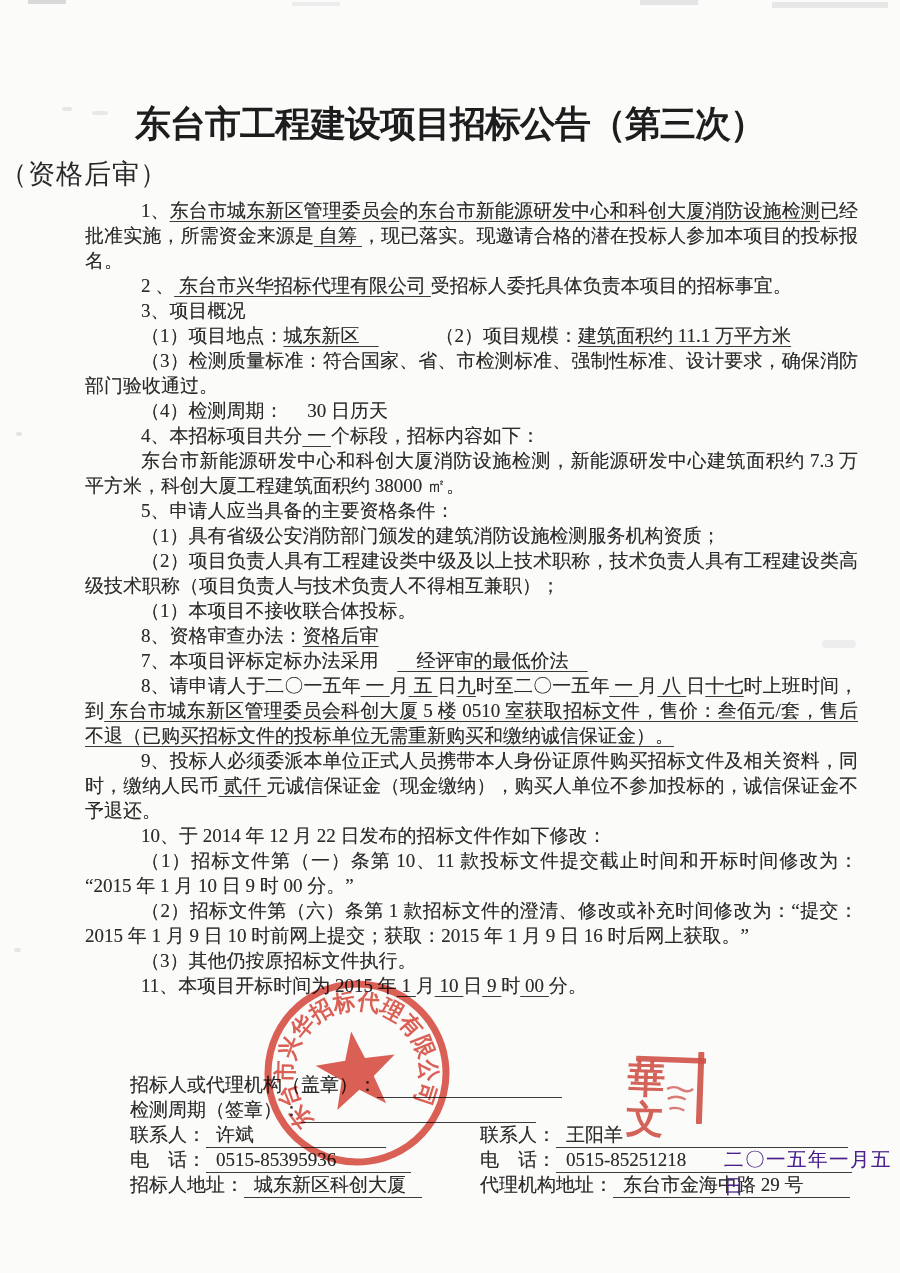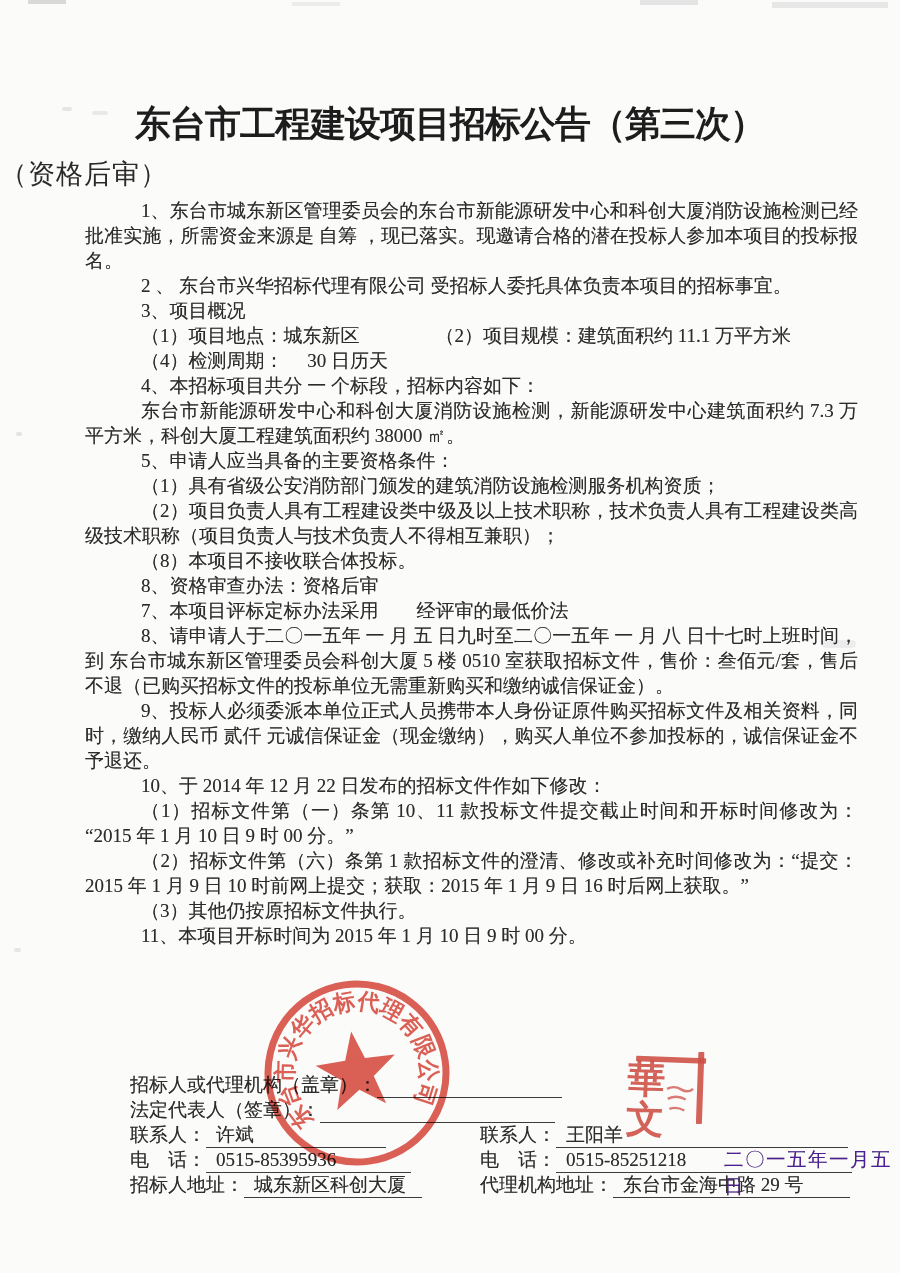--- a/index.html
+++ b/index.html
@@ -31,20 +31,21 @@
     position:absolute; top:156px; left:0; width:100%; text-align:left;
     font-size:27px; font-weight:400; color:#2b2929; margin:0; letter-spacing:1px;
   }
   .doc-body{
     position:absolute; left:85px; top:198px; width:773px;
     font-size:19px; line-height:25px; text-align:justify;
     text-shadow:0 0 .4px rgba(40,40,40,.45);
   }
   .doc-body p{margin:0; text-indent:56px; white-space:pre-wrap;}
   .u{
+    text-decoration:underline;
     text-underline-offset:4px;
     text-decoration-thickness:1.3px;
     text-decoration-color:#3a3a3a;
   }
   
   .f-col{position:absolute; font-size:19px; text-shadow:0 0 .4px rgba(40,40,40,.45);margin-top:48px;}
   .f-left{left:130px; top:1024px;}
   .f-right{left:480px; top:1074px;}
   .frow{height:25px; line-height:25px; white-space:nowrap;}
   .fill{
@@ -77,44 +78,45 @@
   <div class="smudge sm9"></div>
 
   <h1 class="title">东台市工程建设项目招标公告（第三次）</h1>
   <h2 class="subtitle">（资格后审）</h2>
 
   <div class="doc-body">
       <p><span>1、</span><span class="u">东台市城东新区管理委员会</span><span>的</span><span class="u">东台市新能源研发中心和科创大厦消防设施检测</span><span>已经批准实施，所需资金来源是</span><span class="u"> 自筹 </span><span>，现已落实。现邀请合格的潜在投标人参加本项目的投标报名。</span></p>
       <p><span>2 、</span><span class="u"> 东台市兴华招标代理有限公司 </span><span>受招标人委托具体负责本项目的招标事宜。</span></p>
       <p><span>3、项目概况</span></p>
       <p><span>（1）项目地点：</span><span class="u">城东新区　</span><span>　　　（2）项目规模：</span><span class="u">建筑面积约 11.1 万平方米</span></p>
+      <p><span>（3）检测质量标准：符合国家、省、市检测标准、强制性标准、设计要求，确保消防部门验收通过。</span></p>
       <p><span>（4）检测周期：　 30 日历天</span></p>
       <p><span>4、本招标项目共分</span><span class="u"> 一 </span><span>个标段，招标内容如下：</span></p>
       <p><span>东台市新能源研发中心和科创大厦消防设施检测，新能源研发中心建筑面积约 7.3 万平方米，科创大厦工程建筑面积约 38000 ㎡。</span></p>
       <p><span>5、申请人应当具备的主要资格条件：</span></p>
       <p><span>（1）具有省级公安消防部门颁发的建筑消防设施检测服务机构资质；</span></p>
       <p><span>（2）项目负责人具有工程建设类中级及以上技术职称，技术负责人具有工程建设类高级技术职称（项目负责人与技术负责人不得相互兼职）；</span></p>
-      <p><span>（8）本项目不接收联合体投标。</span></p>
+      <p><span>（1）本项目不接收联合体投标。</span></p>
       <p><span>8、资格审查办法：</span><span class="u">资格后审</span></p>
       <p><span>7、本项目评标定标办法采用　</span><span class="u">　经评审的最低价法　</span></p>
       <p><span>8、请申请人于二〇一五年</span><span class="u"> 一 </span><span>月</span><span class="u"> 五 </span><span>日</span><span class="u">九</span><span>时至二〇一五年</span><span class="u"> 一 </span><span>月</span><span class="u"> 八 </span><span>日</span><span class="u">十七</span><span>时上班时间，到</span><span class="u"> 东台市城东新区管理委员会科创大厦 5 楼 0510 室获取招标文件，售价：叁佰元/套，售后不退（已购买招标文件的投标单位无需重新购买和缴纳诚信保证金）。</span></p>
       <p><span>9、投标人必须委派本单位正式人员携带本人身份证原件购买招标文件及相关资料，同时，缴纳人民币</span><span class="u"> 贰仟 </span><span>元诚信保证金（现金缴纳），购买人单位不参加投标的，诚信保证金不予退还。</span></p>
       <p><span>10、于 2014 年 12 月 22 日发布的招标文件作如下修改：</span></p>
       <p><span>（1）招标文件第（一）条第 10、11 款投标文件提交截止时间和开标时间修改为：“2015 年 1 月 10 日 9 时 00 分。”</span></p>
       <p><span>（2）招标文件第（六）条第 1 款招标文件的澄清、修改或补充时间修改为：“提交：2015 年 1 月 9 日 10 时前网上提交；获取：2015 年 1 月 9 日 16 时后网上获取。”</span></p>
       <p><span>（3）其他仍按原招标文件执行。</span></p>
       <p><span>11、本项目开标时间为 2015 年</span><span class="u"> 1 </span><span>月</span><span class="u"> 10 </span><span>日</span><span class="u"> 9 </span><span>时</span><span class="u"> 00 </span><span>分。</span></p>
     </div>
 
   <div class="f-col f-left">
     <div class="frow">
       <span>招标人或代理机构（盖章）：</span><span class="fill" style="width:185px"><span></span></span>
     </div>
     <div class="frow">
-      <span>法定代表人（签章）：</span><span class="fill" style="width:235px"><span></span></span>
+      <span>检测周期（签章）：</span><span class="fill" style="width:235px"><span></span></span>
     </div>
     <div class="frow">
       <span>联系人：</span><span class="fill" style="width:180px"><span>许斌</span></span>
     </div>
     <div class="frow">
       <span>电　话：</span><span class="fill" style="width:205px"><span>0515-85395936</span></span>
     </div>
     <div class="frow">
       <span>招标人地址：</span><span class="fill" style="width:178px"><span>城东新区科创大厦</span></span>
     </div>

